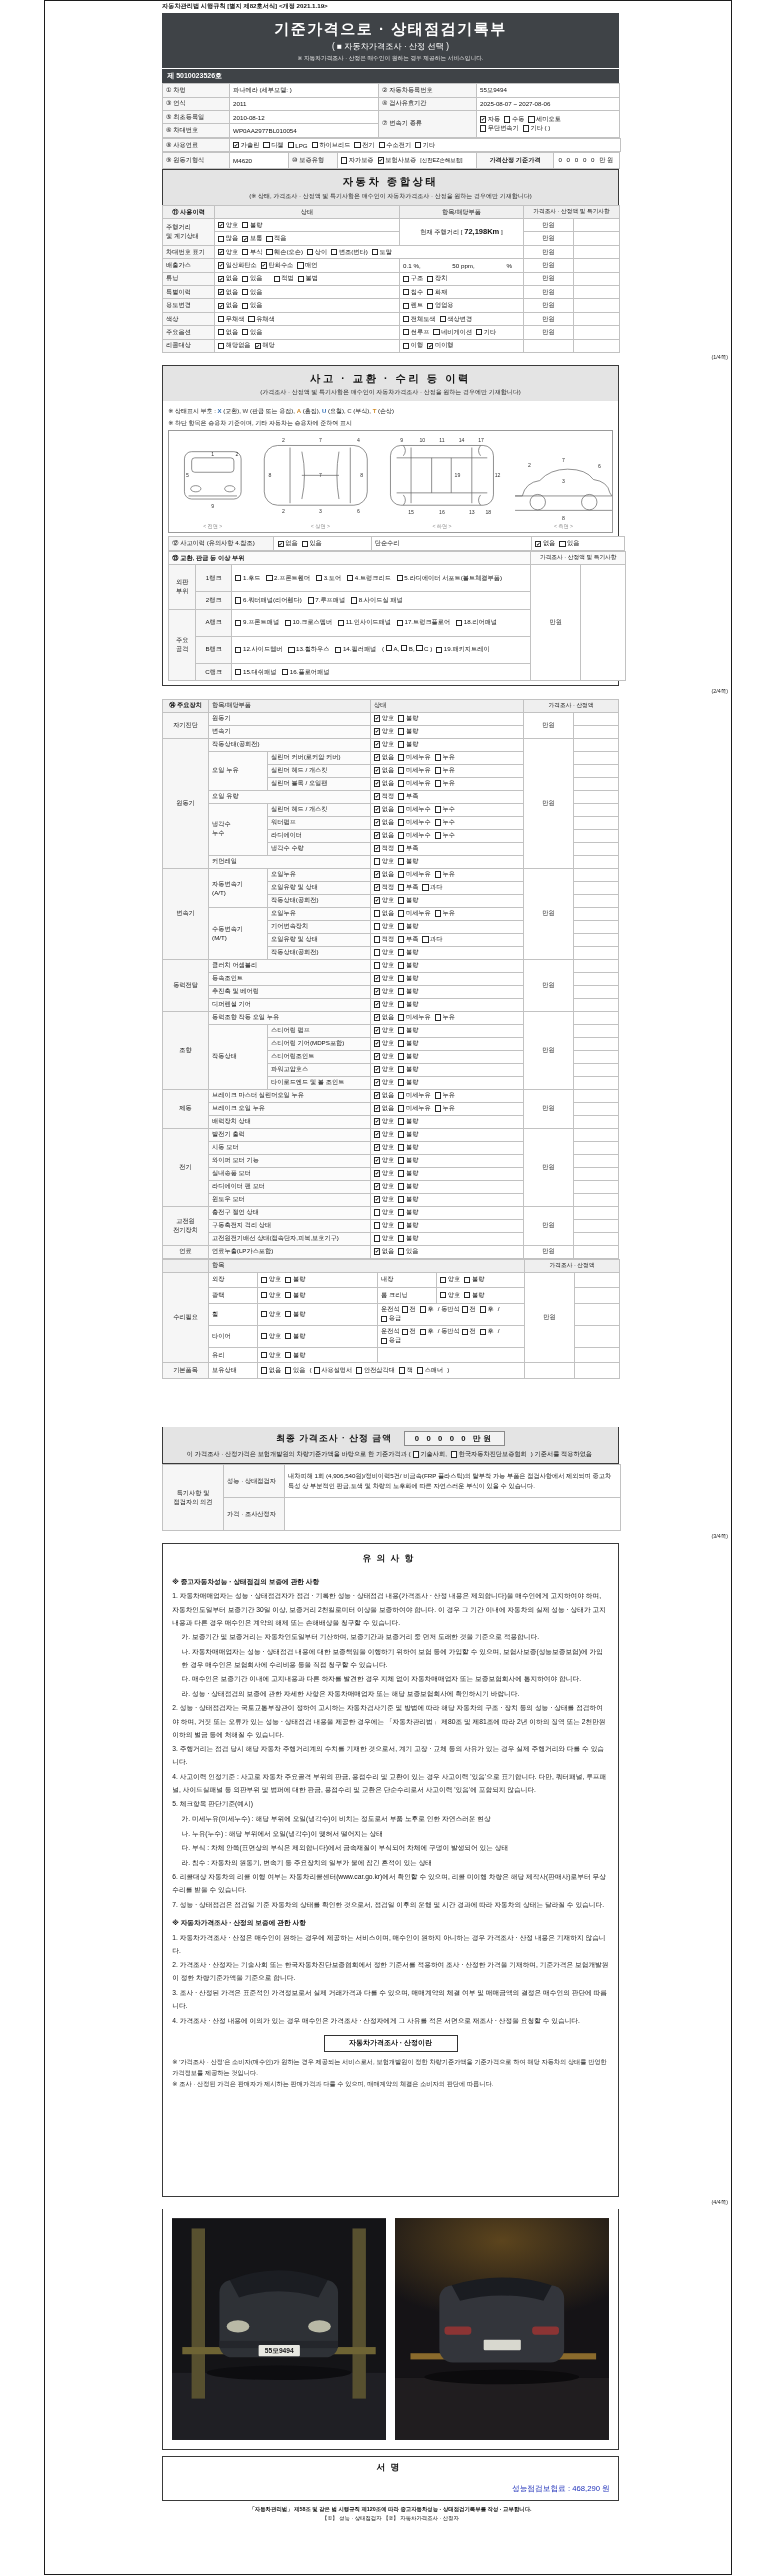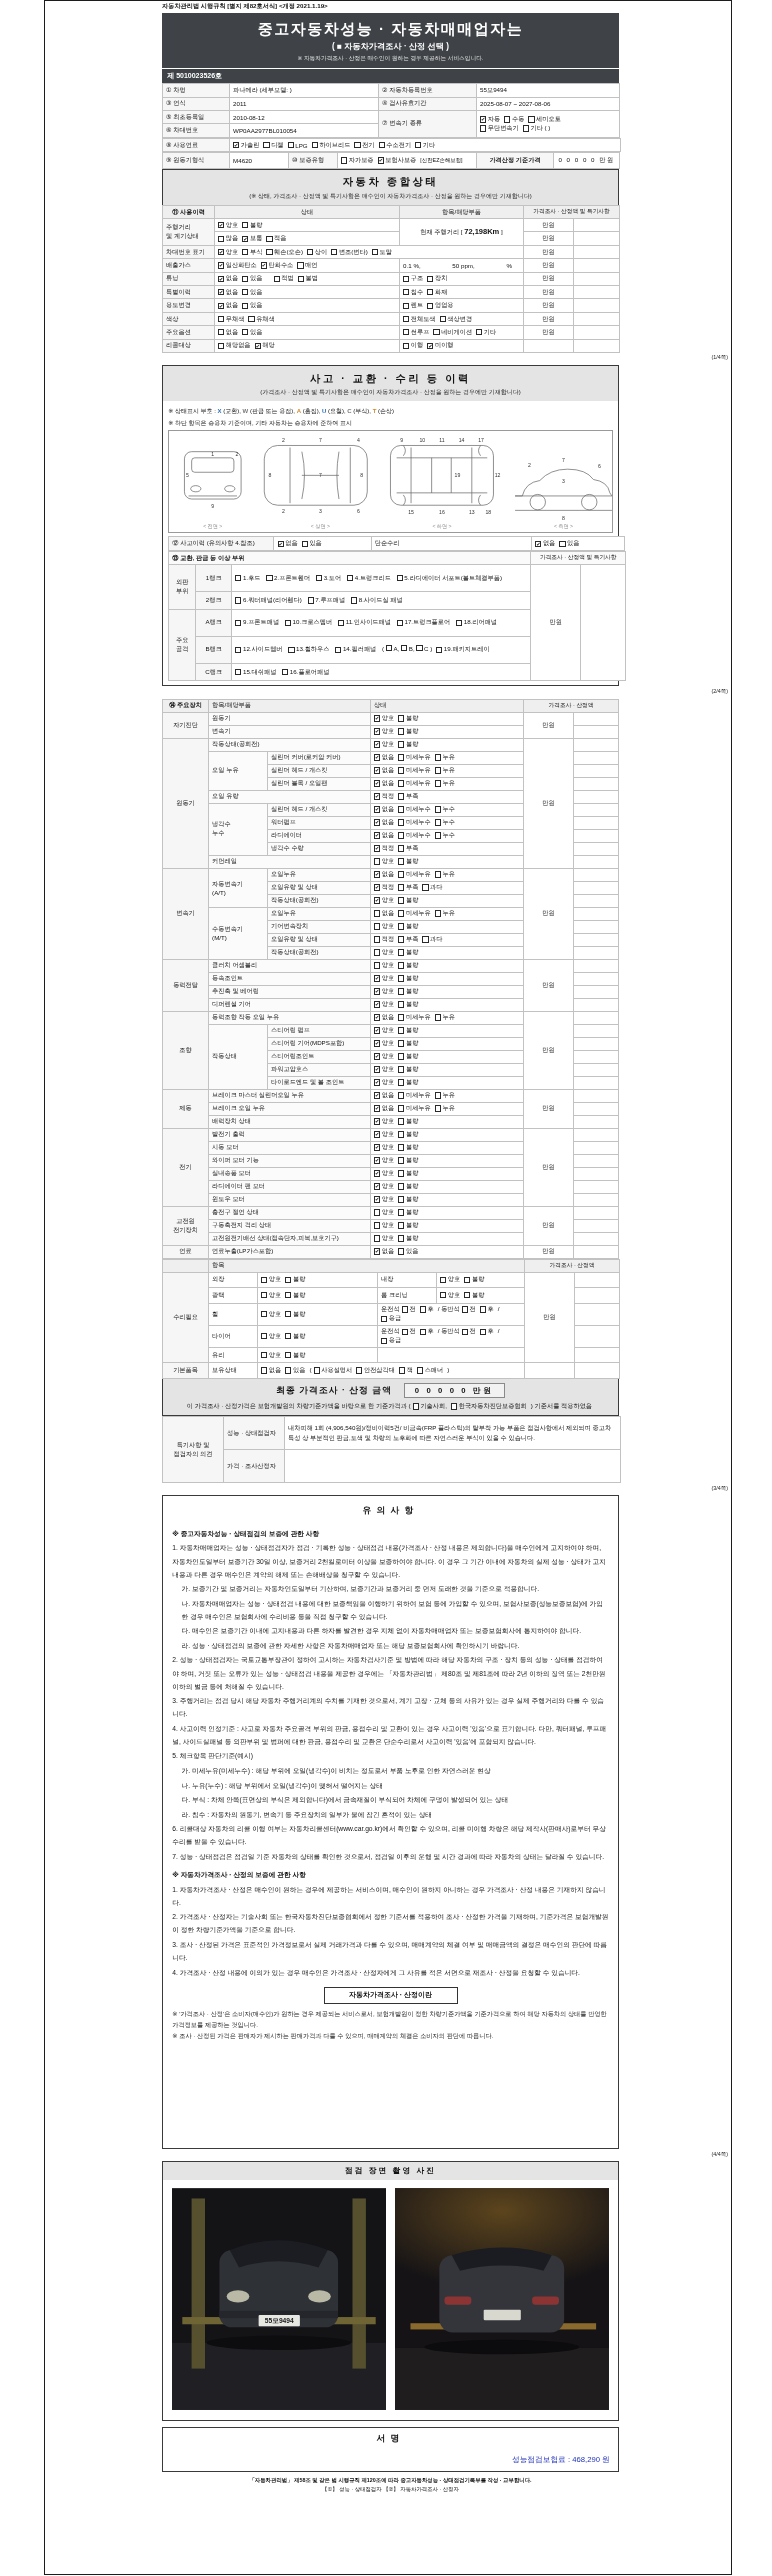--- a/index.html
+++ b/index.html
@@ -9,21 +9,21 @@
     font-family:"Liberation Sans","DejaVu Sans",sans-serif; color:#111;
   }
   .sheet {
     position:absolute; left:44px; top:0; width:688px; height:2575px;
     border:1px solid #1c1c1c; background:#fff; overflow:hidden;
   }
   .inner { margin-left:117px; width:457px; }
   .formref { font-size:6.2px; font-weight:bold; padding:1px 0 1px 0; }
   .titleband { background:#3f4347; color:#fff; text-align:center; padding:6.7px 2.1px 5.2px; margin-top:1px; }
   .tb-title { font-size:15px; font-weight:bold; letter-spacing:1.5px; }
-  .tb-sub { font-size:8.2px; font-weight:bold; margin-top:2.6px; }
+  .tb-sub { font-size:8.2px; font-weight:normal; margin-top:2.6px; }
   .tb-note { font-size:5.7px; color:#e6e6e6; margin-top:2.6px; }
   .docbar { background:#3f4347; color:#fff; font-weight:bold; font-size:7px; padding:2.1px 5.2px; margin-top:1px; }
 
   .sechead { background:#e4e4e4; border:1px solid #3a3a3a; border-bottom:none; text-align:center; padding:5.7px 4.1px 4.1px; }
   .sh-title { font-size:10.3px; font-weight:bold; letter-spacing:2.6px; }
   .sh-note { font-size:6px; margin-top:2.6px; color:#222; }
   .sechead.small { padding:4.1px 4.1px 3.6px; }
   .sechead.small .sh-title { font-size:7.7px; letter-spacing:2.1px; }
 
   table.t { width:457px; border-collapse:collapse; border:1px solid #3a3a3a; table-layout:fixed; background:#fff; }
@@ -40,21 +40,21 @@
         text-align:center; font-weight:bold; margin-right:1.5px; background:#fff; flex:none; }
   .cl { font-size:6.2px; }
   .tk { font-size:6.2px; margin-right:2.1px; }
 
   .pgmark { width:566px; text-align:right; font-size:5.4px; margin:1.5px 0 3.6px; color:#222; }
 
   .diagbox { border:0.5px solid #9a9a9a; margin:2.1px 0 3.1px; background:#fff; }
   .acc-note { font-size:6px; margin:3.1px 0 1px; }
   .acc-note b.code { font-weight:bold; }
 
-  .finalband { border:1px solid #3a3a3a; border-top:none; background:#e4e4e4; text-align:center; padding:4.6px 0 4.1px; }
+  .finalband { border:1px solid #3a3a3a; border-top:none; background:#e4e4e4; text-align:center; padding:4.6px 0 4.1px;margin-top:48px; }
   .fp-title { font-size:8.8px; font-weight:bold; letter-spacing:1px; display:inline-block; margin-right:9.3px; }
   .fp-amount { display:inline-block; background:#f2f2f2; border:0.5px solid #8a8a8a; font-size:7.7px; font-weight:bold;
                letter-spacing:2.6px; padding:1.5px 10.3px; vertical-align:middle; }
   .fp-note { font-size:6px; margin-top:3.6px; }
 
   .noticebox { border:1px solid #3a3a3a; margin-top:1px; min-height:654px; padding:5.2px 9.3px 8.2px; }
   .nt-title { text-align:center; font-size:8.8px; font-weight:bold; letter-spacing:5.2px; padding:3.1px 0 5.2px; }
   .nt-p { font-size:6.7px; line-height:1.95; margin:1.5px 0; }
   .nt-p.h { font-weight:bold; margin-top:5.2px; }
   .nt-p.i1 { padding-left:9.3px; }
@@ -72,21 +72,21 @@
   .footer .f1 { font-weight:bold; }
 </style>
 </head>
 <body>
 
 <div class="sheet">
   <div class="inner">
     <div class="formref">자동차관리법 시행규칙 [별지 제82호서식] &lt;개정 2021.1.19&gt;</div>
 
     <div class="titleband">
-      <div class="tb-title">중고자동차성능 · 자동차매매업자는</div>
+      <div class="tb-title">기준가격으로 · 상태점검기록부</div>
       <div class="tb-sub">( ■ 자동차가격조사 · 산정 선택 )</div>
       <div class="tb-note">※ 자동차가격조사 · 산정은 매수인이 원하는 경우 제공하는 서비스입니다.</div>
     </div>
     <div class="docbar">제 5010023526호</div>
 
     <div id="basic-table">
         <table class="t">
           <colgroup>
             <col style="width:67px">
             <col style="width:149px">
@@ -1378,23 +1378,20 @@
           <div class="nt-p">4. 가격조사 · 산정 내용에 이의가 있는 경우 매수인은 가격조사 · 산정자에게 그 사유를 적은 서면으로 재조사 · 산정을 요청할 수 있습니다.</div>
         </div>
       <div class="nt-smallbox">자동차가격조사 · 산정이란</div>
       <div id="notice-box-notes" class="nt-note">
           <div>※ '가격조사 · 산정'은 소비자(매수인)가 원하는 경우 제공되는 서비스로서, 보험개발원이 정한 차량기준가액을 기준가격으로 하여 해당 자동차의 상태를 반영한 가격정보를 제공하는 것입니다.</div>
           <div>※ 조사 · 산정된 가격은 판매자가 제시하는 판매가격과 다를 수 있으며, 매매계약의 체결은 소비자의 판단에 따릅니다.</div>
         </div>
     </div>
     <div class="pgmark">(4/4쪽)</div>
 
-    <div class="sechead small">
-      <div class="sh-title">점검 장면 촬영 사진</div>
-    </div>
     <div class="photosec-body">
       <svg id="photo-front" width="214" height="222" viewBox="0 0 415 430">
     <rect width="415" height="430" fill="#141417"></rect>
     <rect y="300" width="415" height="130" fill="#1f1f24"></rect>
     <rect x="38" y="20" width="26" height="330" fill="#57502f"></rect>
           <rect x="350" y="20" width="26" height="330" fill="#57502f"></rect>
     <rect x="20" y="250" width="120" height="14" fill="#6e6434"></rect>
           <rect x="275" y="250" width="120" height="14" fill="#6e6434"></rect>
     <rect x="92" y="120" width="230" height="150" rx="24" fill="#2e3136"></rect>
     <path d="M112 120 q95 -38 190 0 l-18 34 q-78 -24 -154 0 z" fill="#1b1d22"></path>

